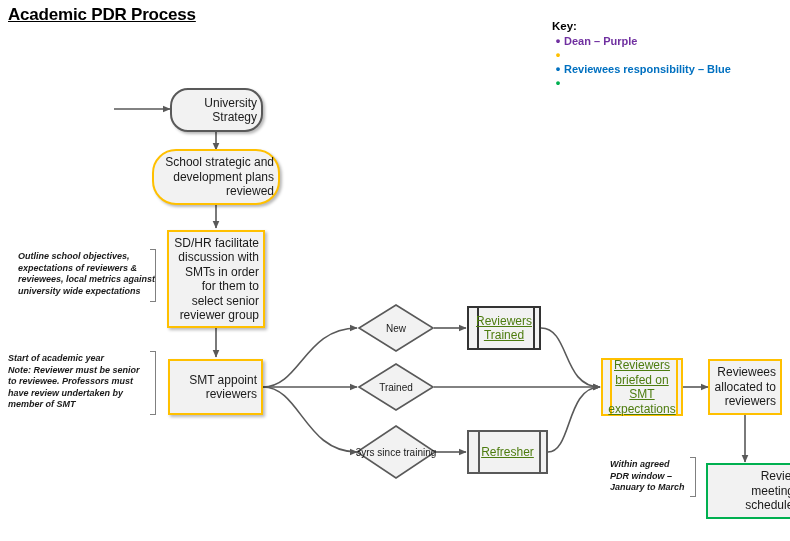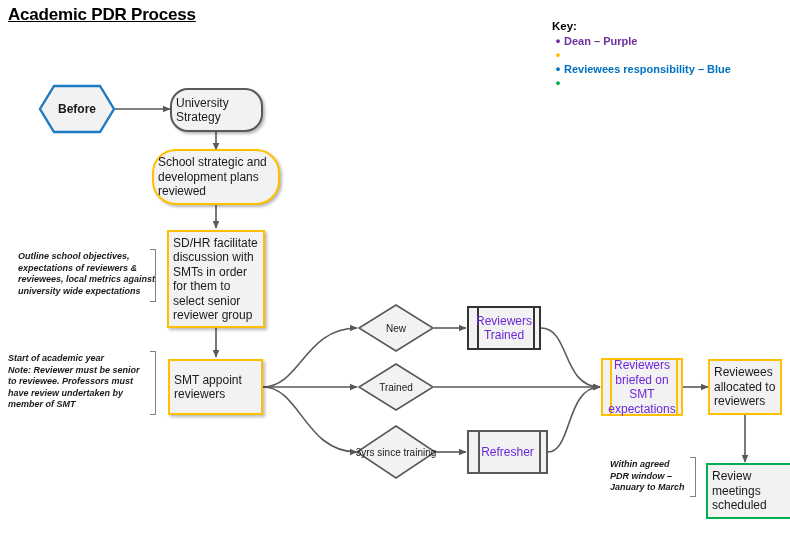--- a/index.html
+++ b/index.html
@@ -27,21 +27,21 @@
   .key-title{font-size:11.5px;font-weight:bold;color:#000;margin-bottom:2px;}
   .key-row{display:flex;align-items:flex-start;font-size:11px;font-weight:bold;line-height:14px;margin-bottom:0px;}
   .key-bullet{width:12px;flex:0 0 12px;text-align:center;font-size:13px;line-height:14px;}
   .key-label{white-space:nowrap;}
 
   
   .node{
     position:absolute;
     box-sizing:border-box;
     display:flex;align-items:center;justify-content:center;
-    text-align:left;
+    text-align:right;
     font-size:12px;
     line-height:14.5px;
     color:#1a1a1a;
     background:#f2f2f2;
   }
   .node .txt{padding:0 4px;}
 
   .shadowed{box-shadow:2px 2px 3px rgba(0,0,0,0.28);}
 
   
@@ -72,21 +72,21 @@
   
   .pdp{position:absolute;box-sizing:border-box;background:#f2f2f2;}
   .pdp.gray{border:2px solid #595959;}
   .pdp.yellow{border:2px solid #ffc000;}
   .pdp .bar{position:absolute;top:0;bottom:0;width:0;}
   .pdp.gray .bar{border-left:2px solid #595959;}
   .pdp.yellow .bar{border-left:2px solid #ffc000;}
   .pdp .inner{
     position:absolute;left:0;top:0;right:0;bottom:0;
     display:flex;align-items:center;justify-content:center;
-    text-align:center;font-size:12px;line-height:14.5px;color:#6d28d9;
+    text-align:center;font-size:12px;line-height:14.5px;color:#4d7c0f;text-decoration:underline;
   }
 
   
   .note{
     position:absolute;
     font-size:9px;font-style:italic;font-weight:bold;
     line-height:11.5px;text-align:left;color:#1a1a1a;
     white-space:nowrap;
   }
   .bracket{position:absolute;border:1.5px solid #808080;border-left:none;width:6px;box-sizing:border-box;}
@@ -153,26 +153,20 @@
       <path d="M434,387 L600,387"></path>
 
       <path d="M548,452 C572,452 566,387 600,387"></path>
 
       <path d="M683,387 L708,387"></path>
 
       <path d="M745,414 L745,462"></path>
     </g>
   </svg>
 
-  <div class="hexwrap" style="left:38px;top:84px;width:78px;height:50px;">
-    <svg width="78" height="50" viewBox="0 0 78 50">
-      <polygon points="16,2 62,2 76,25 62,48 16,48 2,25" fill="#f2f2f2" stroke="#1f7ac4" stroke-width="2.4"></polygon>
-    </svg>
-    <div class="hexlabel">Before</div>
-  </div>
 
   <div class="node term term-gray shadowed" style="left:170px;top:88px;width:93px;height:44px;">
     <span class="txt">University Strategy</span>
   </div>
 
   <div class="node term term-yellow shadowed" style="left:152px;top:149px;width:128px;height:56px;border-radius:24px;">
     <span class="txt">School strategic and development plans reviewed</span>
   </div>
 
   <div class="node proc shadowed" style="left:168px;top:359px;width:95px;height:56px;">

